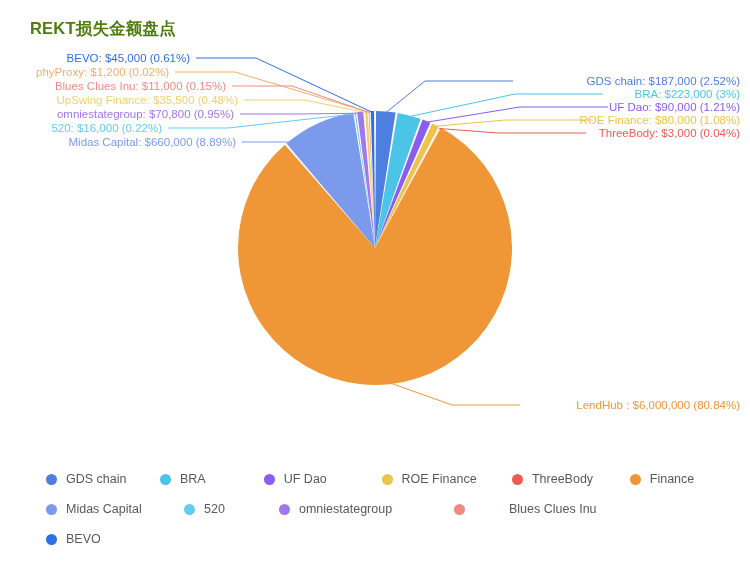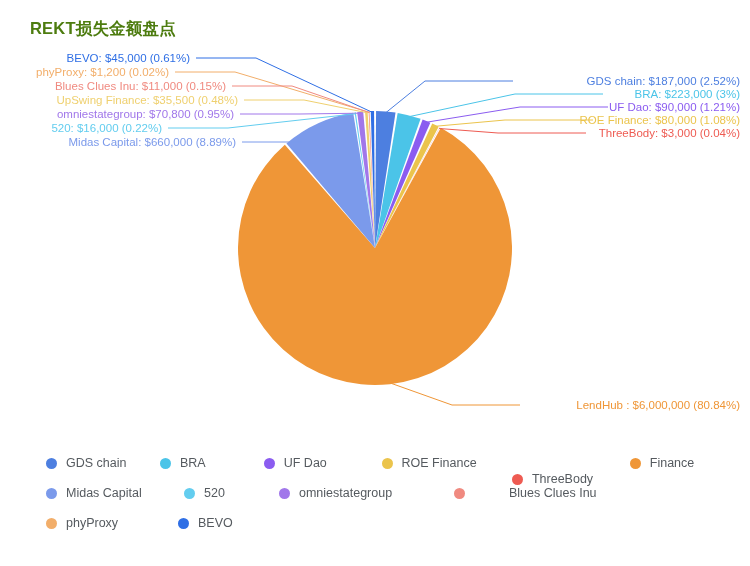--- a/index.html
+++ b/index.html
@@ -38,21 +38,21 @@
   }
   #legend {
     position: absolute;
     left: 46px;
     top: 456px;
     width: 690px;
   }
   .legend-row {
     display: flex;
     flex-direction: row;
-    align-items: flex-start;
+    align-items: flex-end;
     height: 30px;
   }
   .legend-item {
     display: flex;
     flex-direction: row;
     align-items: center;
     white-space: nowrap;
   }
   .legend-dot {
     width: 11px;
@@ -159,22 +159,18 @@
       <div class="legend-item" style="width: 175px;">
         <span class="legend-dot" style="background: rgb(161, 119, 234);"></span>
         <span class="legend-label">omniestategroup</span>
       </div>
       <div class="legend-item" style="width: 140px; gap: 35px;">
         <span class="legend-dot" style="background: rgb(240, 138, 128);"></span>
         <span class="legend-label">Blues Clues Inu</span>
       </div>
     </div>
     <div class="legend-row">
-      <div class="legend-item" style="width: 132px;">
-        <span class="legend-dot" style="background: rgb(242, 174, 106);"></span>
-        <span class="legend-label">phyProxy</span>
-      </div>
       <div class="legend-item" style="width: 110px;">
         <span class="legend-dot" style="background: rgb(47, 111, 229);"></span>
         <span class="legend-label">BEVO</span>
       </div>
     </div>
   </div>
 
 </body></html>

